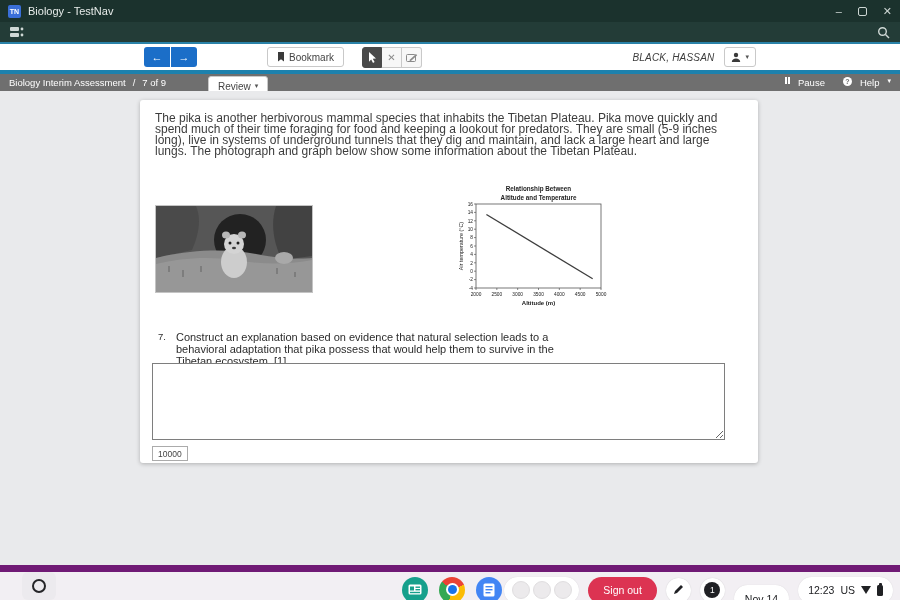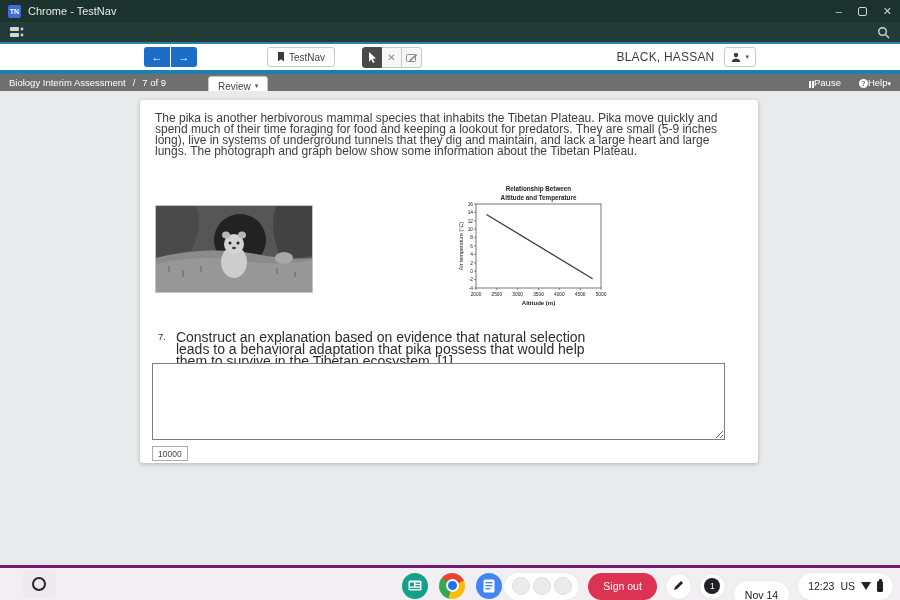--- a/index.html
+++ b/index.html
@@ -27,47 +27,47 @@
   .tn-btn { position:absolute; top:3px; height:20px; background:#fff; border:1px solid #c9c9c9; border-radius:3px; font-size:10px; color:#444; display:flex; align-items:center; gap:4px; padding:0 9px; cursor:pointer; }
   .review-btn { left:208px;margin-top:29px; }
   .bookmark-btn { left:267px; }
   .caret { font-size:7px; color:#555; }
   .tools { position:absolute; left:362px; top:3px; display:flex; }
   .tool-btn { width:20px; height:21px; border:1px solid #c9c9c9; background:#f7f7f7; display:flex; align-items:center; justify-content:center; color:#8a8a8a; font-size:10px; cursor:pointer; }
   .tool-btn + .tool-btn { border-left:none; }
   .tool-btn.selected { background:#4a4a4a; border-color:#4a4a4a; border-radius:3px 0 0 3px; }
   .tool-btn.last { border-radius:0 3px 3px 0; }
   .user-area { position:absolute; right:144px; top:0; height:26px; display:flex; align-items:center; gap:10px; }
-  .user-name { font-size:12px; color:#3c3c3c; letter-spacing:.2px; }
+  .user-name { font-size:10px; color:#3c3c3c; letter-spacing:.2px;font-style:italic; }
   .user-btn { height:20px; background:#fff; border:1px solid #c9c9c9; border-radius:3px; display:flex; align-items:center; gap:4px; padding:0 6px; cursor:pointer; }
   .tb-blue-line { height:4px; background:#1d81ad; }
 
   
   .assess-bar { height:17px; background:#6f6f6f; color:#fff; font-size:9.5px; display:flex; align-items:center; padding:0 9px; }
   .assess-left { display:flex; gap:7px; align-items:baseline; }
   .assess-right { margin-left:auto; display:flex; gap:18px; align-items:center; }
-  .bar-link { display:flex; align-items:flex-end; gap:0; cursor:pointer; }
+  .bar-link { display:flex; align-items:flex-start; gap:8px; cursor:pointer; }
   .pause-icon { display:inline-flex; gap:1.5px; }
   .pause-icon i { width:2px; height:7px; background:#fff; display:inline-block; }
   .help-q { width:9px; height:9px; background:#fff; color:#6f6f6f; border-radius:50%; font-size:7px; font-weight:bold; display:inline-flex; align-items:center; justify-content:center; }
 
   
   .content { position:relative; height:474px; background:#e9eaec; }
   .card { position:absolute; left:140px; top:9px; width:618px; height:363px; background:#fff; border-radius:3px; box-shadow:0 1px 4px rgba(0,0,0,.25); }
   .passage { position:absolute; left:15px; top:13px; width:588px; font-size:12px; line-height:11px; color:#3c3c3c; }
   .photo-frame { position:absolute; left:15px; top:105px; width:158px; height:88px; border:1px solid #c4c4c4; }
   .chart-mount { position:absolute; left:317px; top:84px; width:152px; height:125px; }
   .question-row { position:absolute; left:18px; top:231px; display:flex; gap:10px; }
   .q-num { font-size:9.5px; color:#2c2c2c; }
-  .q-text { width:414px; font-size:14px; line-height:12px; color:#2c2c2c; }
+  .q-text { width:414px; font-size:11px; line-height:12px; color:#2c2c2c; }
   .answer-box { position:absolute; left:12px; top:263px; width:573px; height:77px; border:1px solid #7e7e7e; resize:both; font-family:"Liberation Sans",sans-serif; font-size:10px; padding:4px; }
   .char-counter { position:absolute; left:12px; top:346px; border:1px solid #ababab; font-size:8.5px; color:#444; padding:1.5px 5px; background:#fff; }
 
   
-  .shelf { position:absolute; left:0; bottom:0; width:900px; height:35px; background:#f2eff3; border-top:3px solid #701a75; display:flex; align-items:center; }
+  .shelf { position:absolute; left:0; bottom:0; width:900px; height:35px; background:#f2eff3; border-top:7px solid #701a75; display:flex; align-items:flex-end; }
   .launcher-wrap { margin-left:22px; width:34px; height:28px; border-radius:6px; background:#eceaee; display:flex; align-items:center; justify-content:center; cursor:pointer; }
   .launcher { width:14px; height:14px; border:2px solid #252528; border-radius:50%; background:transparent; }
   .shelf-apps { position:absolute; left:402px; top:0; height:35px; display:flex; gap:11px; align-items:center; }
   .app { width:26px; height:26px; border-radius:50%; position:relative; cursor:pointer; display:flex; align-items:center; justify-content:center; }
   .app-testnav { background:#16a08c; }
   .app-docs { background:#4285f4; }
   .chrome-outer { width:26px; height:26px; border-radius:50%; background:conic-gradient(from -50deg, #ea4335 0deg 115deg, #fbbc05 115deg 245deg, #34a853 245deg 360deg); display:flex; align-items:center; justify-content:center; }
   .chrome-white { width:13px; height:13px; border-radius:50%; background:#fff; display:flex; align-items:center; justify-content:center; }
   .chrome-blue { width:9px; height:9px; border-radius:50%; background:#1a73e8; }
   .active-dash { position:absolute; left:7px; bottom:-5px; width:12px; height:2.5px; background:#202124; border-radius:2px; }
@@ -82,21 +82,21 @@
   .time-pill { padding:0 10px; font-size:10.5px; color:#202124; gap:6px; }
   .net-tri { width:0; height:0; border-left:5px solid transparent; border-right:5px solid transparent; border-top:8px solid #202124; }
   .battery { width:6px; height:11px; background:#202124; border-radius:1.5px; position:relative; }
   .battery::before { content:""; position:absolute; top:-2px; left:1.5px; width:3px; height:2px; background:#202124; border-radius:1px 1px 0 0; }
 </style>
 </head>
 <body>
 
 <div class="titlebar">
   <div class="favicon">TN</div>
-  <span>Chrome - TestNav</span>
+  <span>Biology - TestNav</span>
   <div class="win-controls">
     <span>–</span>
     <span class="restore-box"></span>
     <span>✕</span>
   </div>
 </div>
 
 <div class="urlbar">
   <svg width="14" height="12" viewBox="0 0 14 12">
     <rect x="0" y="1" width="9" height="4" rx="1" fill="#cfd8d5"></rect>
@@ -122,21 +122,21 @@
       </button>
   </div>
   <button class="tn-btn review-btn">
     <span>Review</span>
     <span class="caret">▾</span>
   </button>
   <button class="tn-btn bookmark-btn">
     <svg width="8" height="10" viewBox="0 0 8 10">
         <path d="M1 0h6v9.5L4 7.2 1 9.5z" fill="#3a3a3a"></path>
       </svg>
-    <span>TestNav</span>
+    <span>Bookmark</span>
   </button>
   <div class="tools">
     <div class="tool-btn selected">
       <svg width="9" height="11" viewBox="0 0 9 11">
           <path d="M1 0l7 6.5-3.2.3 1.8 3.2-1.6.9-1.8-3.3L1 9.8z" fill="#fff"></path>
         </svg>
     </div>
     <div class="tool-btn">
         <span>✕</span>
       </div>

